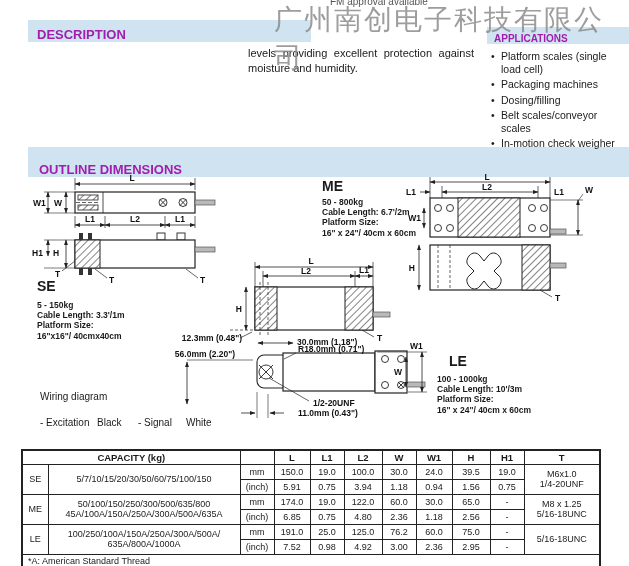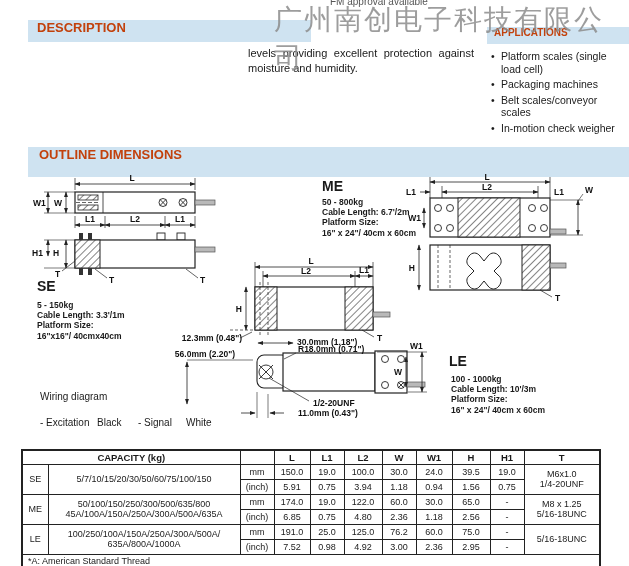--- a/index.html
+++ b/index.html
@@ -8,22 +8,22 @@
     position:relative; width:629px; height:566px; background:#fff;
     font-family:"Liberation Sans", sans-serif; color:#1a1a1a; overflow:hidden;
   }
   
   .wm { position:absolute; z-index:6; pointer-events:none; color:#8d8d8d; font-family:"Liberation Serif", serif; }
   .wm-top-note { position:absolute; z-index:2; top:-4px; left:330px; font-size:10px; color:#555;
     font-family:"Liberation Sans", sans-serif; }
   .wm1 { top:1px; left:274px; font-size:28px; letter-spacing:2px; opacity:.85; }
   .wm2 { top:27px; left:291px; font-size:37px; letter-spacing:3px; opacity:.8; }
   
-  .bar { position:absolute; background:#cfe3f1; display:flex; align-items:flex-start;
-    font-weight:bold; color:#c2410c; }
+  .bar { position:absolute; background:#cfe3f1; display:flex; align-items:flex-end;
+    font-weight:bold; color:#a21caf; }
   .bar-desc { left:28px; top:20px; width:283px; height:22px; font-size:13px; padding-left:9px; }
   .bar-apps { left:487px; top:27px; width:142px; height:17px; font-size:10px; padding-left:7px; z-index:3; }
   .bar-outline { left:28px; top:147px; width:601px; height:30px; font-size:13px; padding-left:11px; }
   
   .desc-left { position:absolute; left:28px; top:46px; width:214px; font-size:11px;
     line-height:14.5px; text-align:justify; }
   .desc-left p + p { margin-top:6px; }
   .desc-right { position:absolute; left:248px; top:46px; width:226px; font-size:11px;
     line-height:14.5px; text-align:justify; }
   
@@ -69,20 +69,21 @@
   <div class="desc-right">
     <p>levels providing excellent protection against moisture and humidity.</p>
   </div>
 
   <div class="bar bar-apps">
     <span>APPLICATIONS</span>
   </div>
   <ul class="apps">
     <li>Platform scales (single load cell)</li>
     <li>Packaging machines</li>
+    <li>Dosing/filling</li>
     <li>Belt scales/conveyor scales</li>
     <li>In-motion check weigher</li>
   </ul>
 
   <div class="bar bar-outline">
     <span>OUTLINE DIMENSIONS</span>
   </div>
 
   <div class="drawing">
     <svg width="629" height="266" viewBox="0 0 629 266">
@@ -279,21 +280,21 @@
 
     <div class="model-h" style="left:322px; top:6px;">ME</div>
     <div class="model-s" style="left:322px; top:25px;">
       <div>50 - 800kg</div>
       <div>Cable Length: 6.7'/2m</div>
       <div>Platform Size:</div>
       <div>16" x 24"/ 40cm x 60cm</div>
     </div>
 
     <div class="model-h" style="left:449px; top:181px;">LE</div>
-    <div class="model-s" style="left:451px; top:202px;">
+    <div class="model-s" style="left:437px; top:202px;">
       <div>100 - 1000kg</div>
       <div>Cable Length: 10'/3m</div>
       <div>Platform Size:</div>
       <div>16" x 24"/ 40cm x 60cm</div>
     </div>
 
     <div class="wiring-t">Wiring diagram</div>
     <div class="wiring-row" style="top:245px;">
       <span class="wc1">- Excitation</span><span class="wc2">Black</span><span class="wc3">- Signal</span><span>White</span>
     </div>

